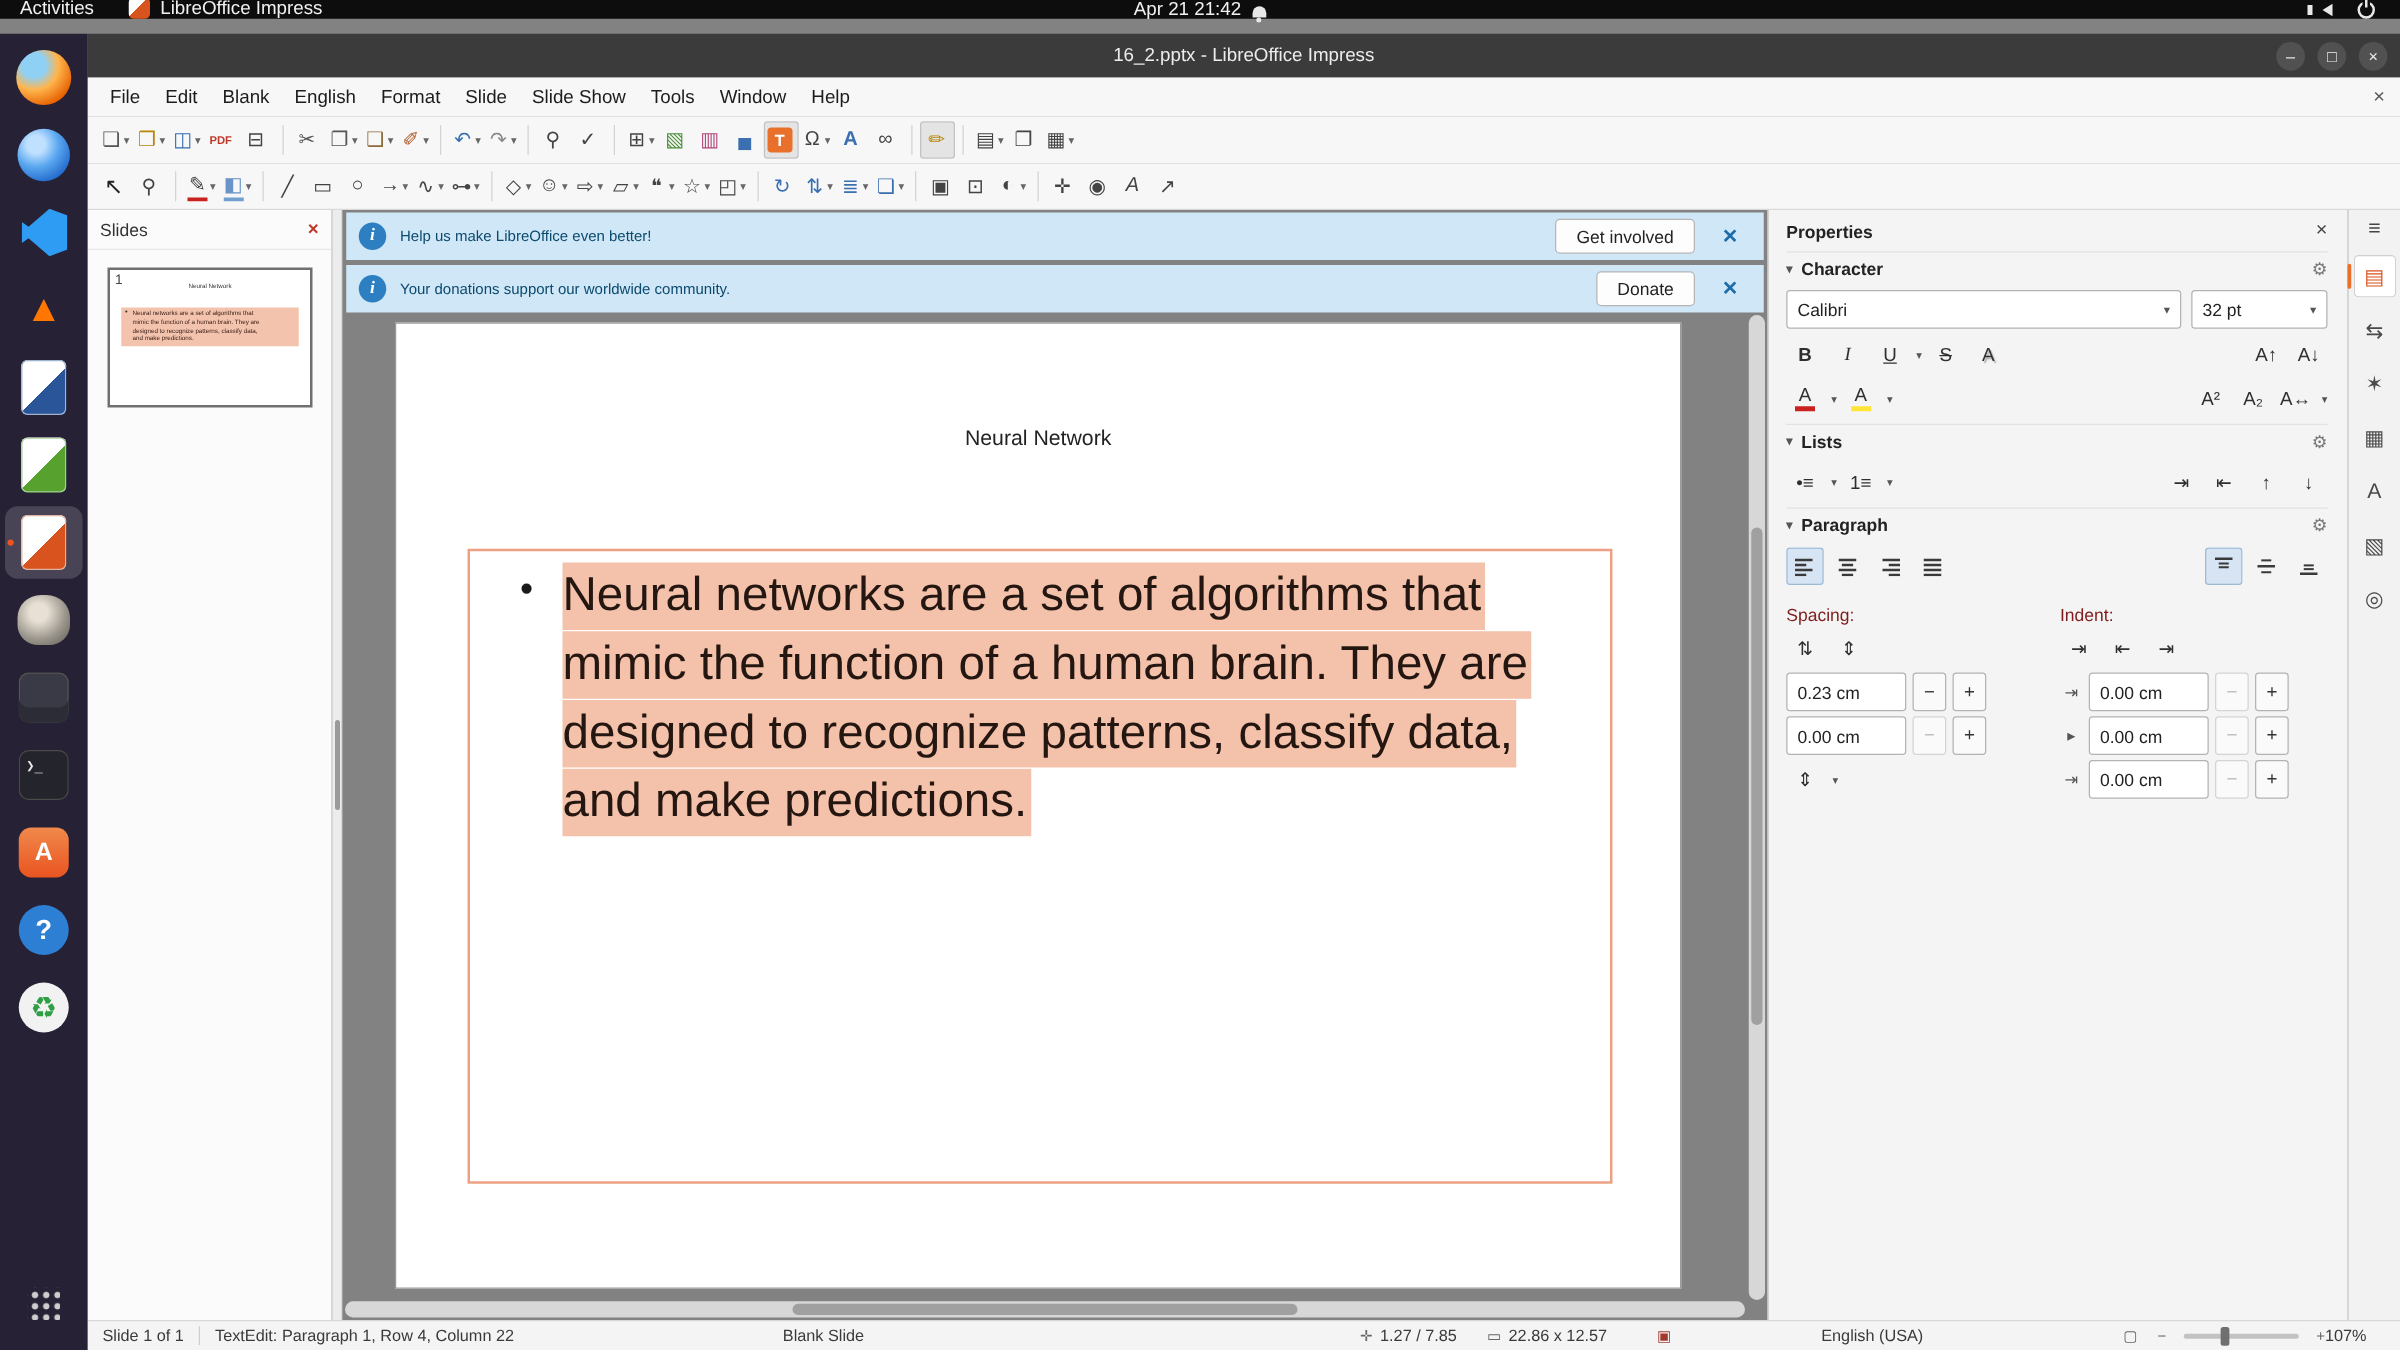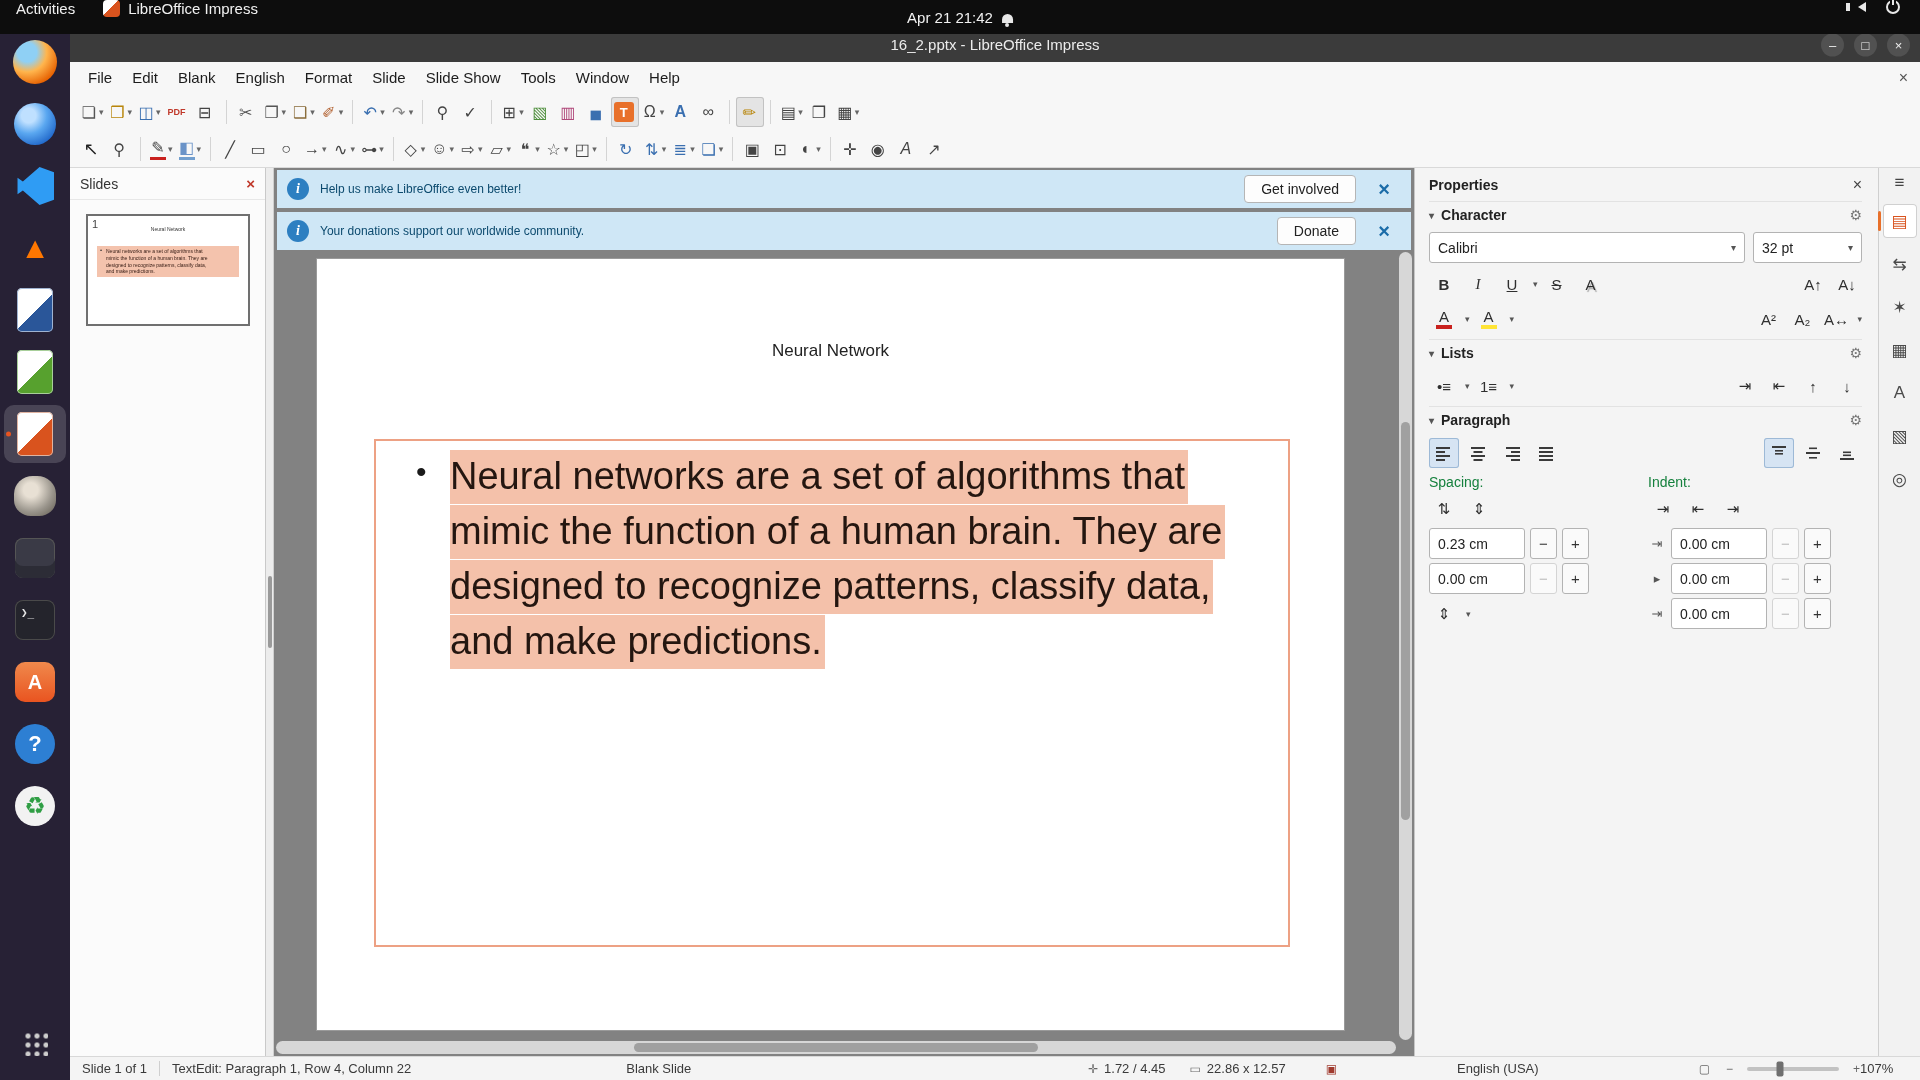--- a/index.html
+++ b/index.html
@@ -1,20 +1,20 @@
 <!DOCTYPE html>
 <html><head>
 <meta charset="utf-8">
 <style>
   *{box-sizing:border-box;margin:0;padding:0}
   html,body{width:1920px;height:1080px;overflow:hidden}
   body{font-family:"Liberation Sans",sans-serif;background:#828282;position:relative;color:#222}
 
   
-  #topbar{position:absolute;left:0;top:0;width:1920px;height:34px;background:#0d0d0d;color:#f1f1f1;display:flex;align-items:flex-start;font-size:15px;z-index:50}
+  #topbar{position:absolute;left:0;top:0;width:1920px;height:15px;background:#0d0d0d;color:#f1f1f1;display:flex;align-items:flex-end;font-size:15px;z-index:50}
   .tb-left{display:flex;align-items:center;gap:28px;padding-left:16px}
   .appchip{display:flex;align-items:center;gap:8px}
   .appmini{width:17px;height:17px;border-radius:4px;background:linear-gradient(135deg,#ffffff 45%,#d9531e 45%)}
   .tb-center{position:absolute;left:50%;transform:translateX(-50%);display:flex;gap:9px;align-items:center;height:100%}
   .bell{width:11px;height:9px;border-radius:6px 6px 0 0;background:#e8e8e8;position:relative;margin-top:3px}
   .bell::after{content:"";position:absolute;left:50%;bottom:-4px;transform:translateX(-50%);width:4px;height:4px;border-radius:50%;background:#e8e8e8}
   .tb-right{margin-left:auto;display:flex;align-items:center;gap:20px;padding-right:20px}
   .vol{width:0;height:0;border:5px solid transparent;border-right:8px solid #e8e8e8;position:relative}
   .vol::before{content:"";position:absolute;left:-12px;top:-4px;width:4px;height:8px;background:#e8e8e8}
   .pwr{width:14px;height:14px;border:2px solid #e8e8e8;border-radius:50%;position:relative}
@@ -96,21 +96,21 @@
   .combo.fontname{flex:1}
   .combo.fontsize{width:109px}
   .btnrow{display:flex;align-items:center;gap:4px;margin:5px 0}
   .sbtn{min-width:30px;height:30px;border-radius:3px;display:flex;align-items:center;justify-content:center;color:#2f2f2f;font-size:15px;position:relative}
   .sbtn.on{background:#d6e4f3;box-shadow:inset 0 0 0 1px #9db9d6}
   .sbtn .col{display:flex;flex-direction:column;align-items:center;line-height:1.05}
   .cbar{display:block;width:16px;height:4px;margin-top:1px}
   .mini-dd{font-size:9px;color:#555;margin-left:2px}
   .bold-l{font-weight:bold}.ital-l{font-style:italic;font-family:"Liberation Serif",serif}.und-l{text-decoration:underline}.str-l{text-decoration:line-through}.shad-l{text-shadow:1.5px 1.5px 1px #aaa}
   .spacer{flex:1}
-  .lbl-row{display:flex;margin-top:6px;color:#15803d}
+  .lbl-row{display:flex;margin-top:16px;color:#7f1d1d}
   .lbl-row .l1{width:219px}
   .cols{display:flex;align-items:center;margin-top:4px}
   .col-l{width:219px;display:flex;align-items:center;gap:5px}
   .col-r{display:flex;align-items:center;gap:5px}
   .num{width:96px;height:31px;background:#fff;border:1px solid #b3b3b3;border-radius:3px;padding:0 8px;font-size:14px;color:#222;font-family:"Liberation Sans",sans-serif}
   .step{width:27px;height:31px;display:flex;align-items:center;justify-content:center;border:1px solid #b3b3b3;border-radius:3px;background:#fafafa;color:#333;font-size:15px}
   .step.dis{color:#bcbcbc;border-color:#d4d4d4}
   .ricon{width:18px;text-align:center;color:#555;font-size:13px}
   .aico{display:block}
 
@@ -784,21 +784,21 @@
 </div>
 
 <div id="statusbar">
   <span>Slide 1 of 1</span>
   <span class="ssep"></span>
   <span>TextEdit: Paragraph 1, Row 4, Column 22</span>
   <span class="blankslide">Blank Slide</span>
   <div class="sb-right">
     <span class="sb-item">
       <span class="sb-ico">✛</span>
-      <span>1.72 / 4.45</span>
+      <span>1.27 / 7.85</span>
     </span>
     <span class="sb-item gap24">
       <span class="sb-ico">▭</span>
       <span>22.86 x 12.57</span>
     </span>
     <span class="sb-ico gap40" style="color:#a03a2e">▣</span>
     <span class="gap120">English (USA)</span>
     <span class="sb-item gap160">
       <span class="sb-ico">▢</span>
       <span class="sb-ico" style="margin-left:10px">−</span>

